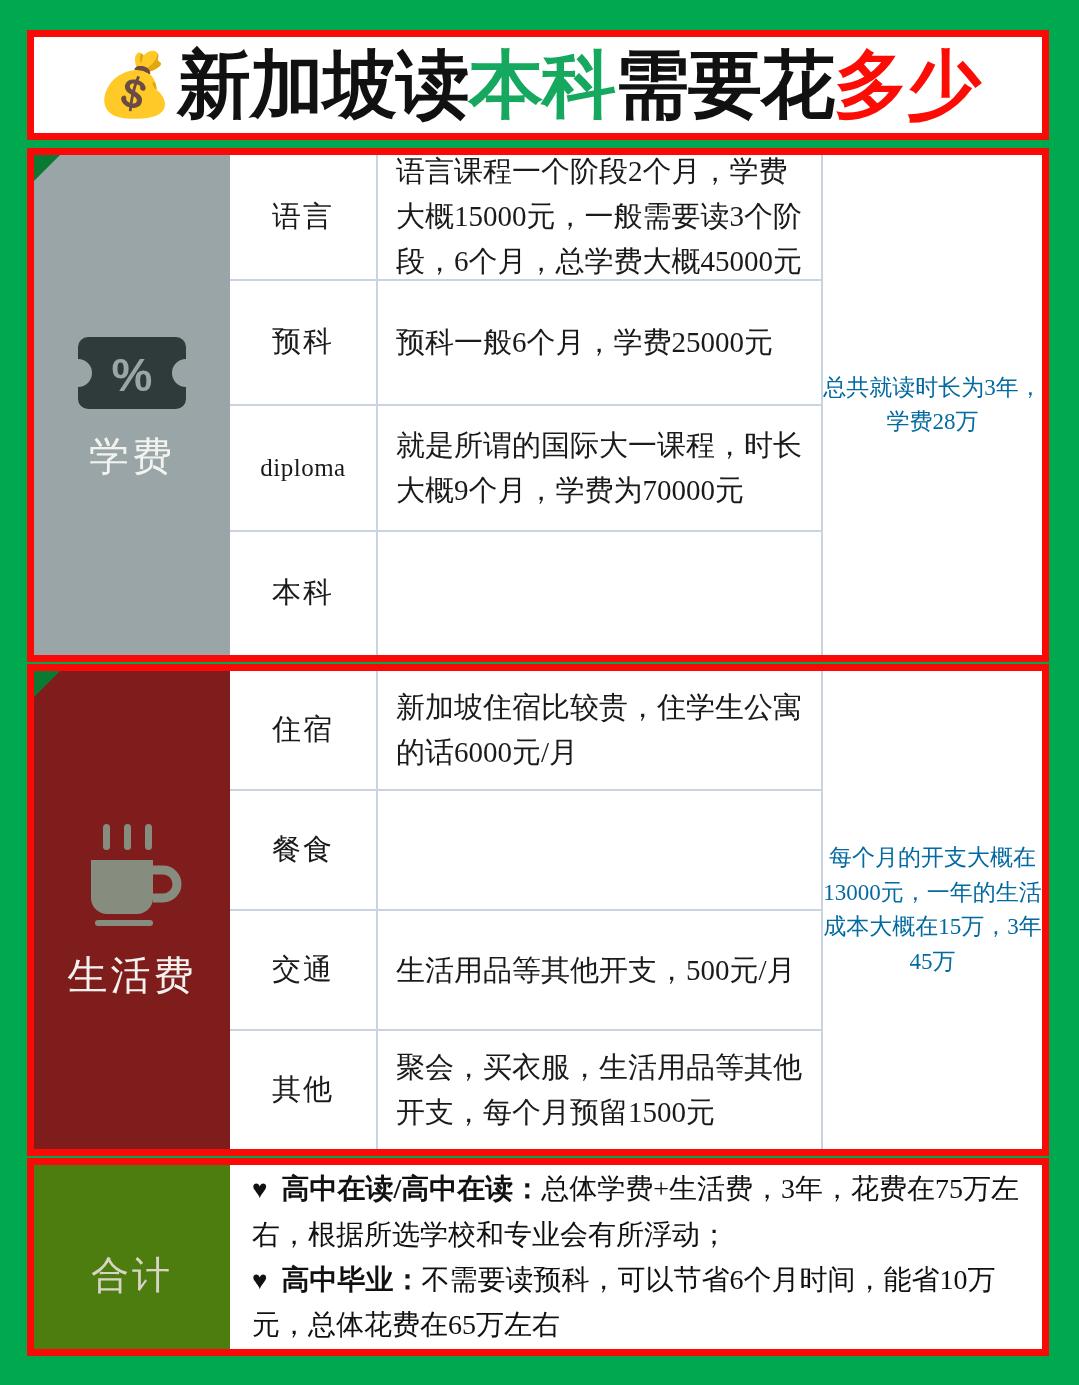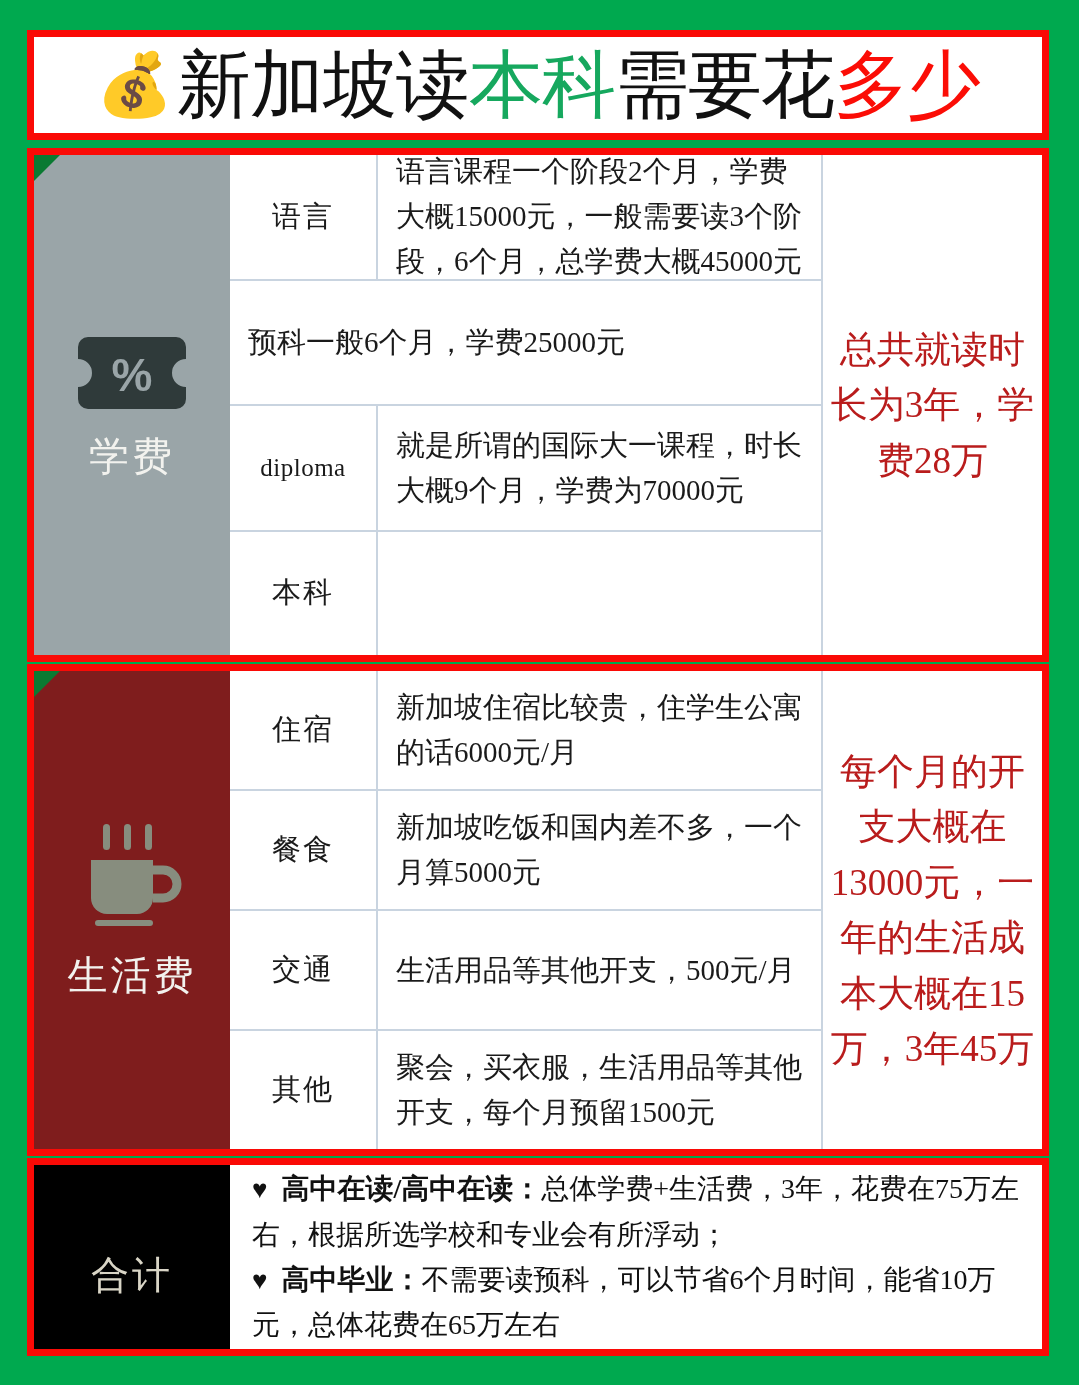--- a/index.html
+++ b/index.html
@@ -40,21 +40,21 @@
   }
   .title-emoji {
     font-size: 62px;
     margin-right: 4px;
     line-height: 1;
     display: inline-block;
   }
   .title-text {
     font-family: "Liberation Serif", "DejaVu Serif", serif;
     font-size: 74px;
-    font-weight: 400;
+    font-weight: 700;
     letter-spacing: -1px;
     line-height: 1;
   }
   .t-black { color: #111111; }
   .t-green { color: #16a85e; }
   .t-red   { color: #fb0d06; }
 
   
   .section {
     position: absolute;
@@ -76,21 +76,21 @@
     width: 196px;
     flex: 0 0 196px;
     display: flex;
     flex-direction: column;
     align-items: center;
     justify-content: center;
     overflow: hidden;
   }
   .label-panel.tuition { background: #9aa5a8; }
   .label-panel.living  { background: #7f1d1d; }
-  .label-panel.total   { background: #000000; }
+  .label-panel.total   { background: #4d7c0f; }
 
   
   .corner-tri {
     position: absolute;
     left: 0;
     top: 0;
     width: 0;
     height: 0;
     border-top: 26px solid #0a7a32;
     border-right: 26px solid transparent;
@@ -156,22 +156,22 @@
   }
   .summary-col {
     flex: 0 0 221px;
     width: 221px;
     border-left: 2px solid #c9d4e0;
     display: flex;
     align-items: center;
     justify-content: center;
     text-align: center;
     padding: 6px 0;
-    font-size: 37px;
-    color: #b91c1c;
+    font-size: 23px;
+    color: #0369a1;
     line-height: 1.5;
     box-sizing: border-box;
   }
 
   
   .total-body {
     flex: 1 1 auto;
     display: flex;
     flex-direction: column;
     justify-content: center;
@@ -218,20 +218,21 @@
       <div class="label-text">学费</div>
     </div>
 
     <div class="rows-wrap">
       <div class="rows-col">
         <div class="row">
           <div class="cell-cat">语言</div>
           <div class="cell-desc">语言课程一个阶段2个月，学费大概15000元，一般需要读3个阶段，6个月，总学费大概45000元</div>
         </div>
         <div class="row">
+          <div class="cell-cat">预科</div>
           <div class="cell-desc">预科一般6个月，学费25000元</div>
         </div>
         <div class="row">
           <div class="cell-cat latin">diploma</div>
           <div class="cell-desc">就是所谓的国际大一课程，时长大概9个月，学费为70000元</div>
         </div>
         <div class="row">
           <div class="cell-cat">本科</div>
         </div>
       </div>
@@ -256,21 +257,20 @@
     </div>
 
     <div class="rows-wrap">
       <div class="rows-col">
         <div class="row">
           <div class="cell-cat">住宿</div>
           <div class="cell-desc">新加坡住宿比较贵，住学生公寓的话6000元/月</div>
         </div>
         <div class="row">
           <div class="cell-cat">餐食</div>
-          <div class="cell-desc">新加坡吃饭和国内差不多，一个月算5000元</div>
         </div>
         <div class="row">
           <div class="cell-cat">交通</div>
           <div class="cell-desc">生活用品等其他开支，500元/月</div>
         </div>
         <div class="row">
           <div class="cell-cat">其他</div>
           <div class="cell-desc">聚会，买衣服，生活用品等其他开支，每个月预留1500元</div>
         </div>
       </div>

